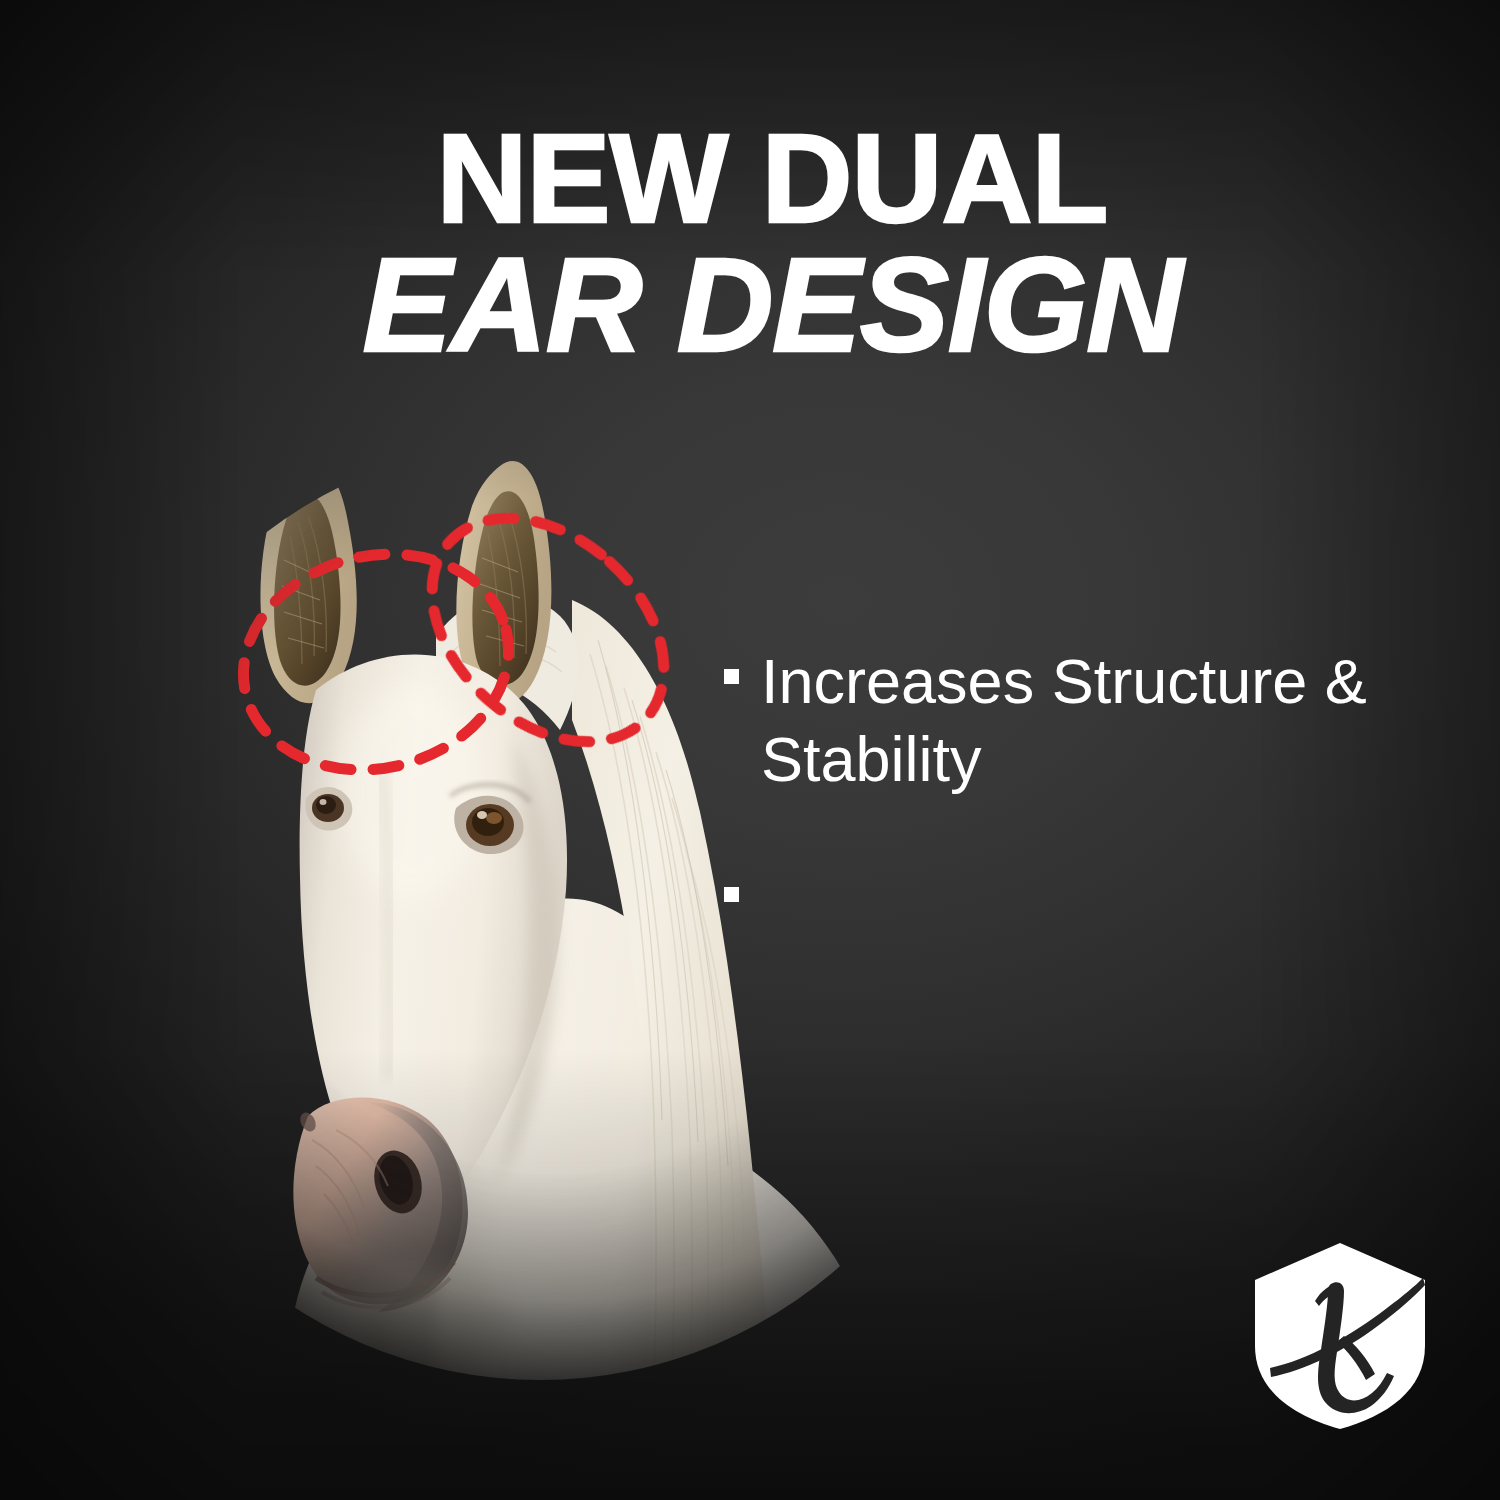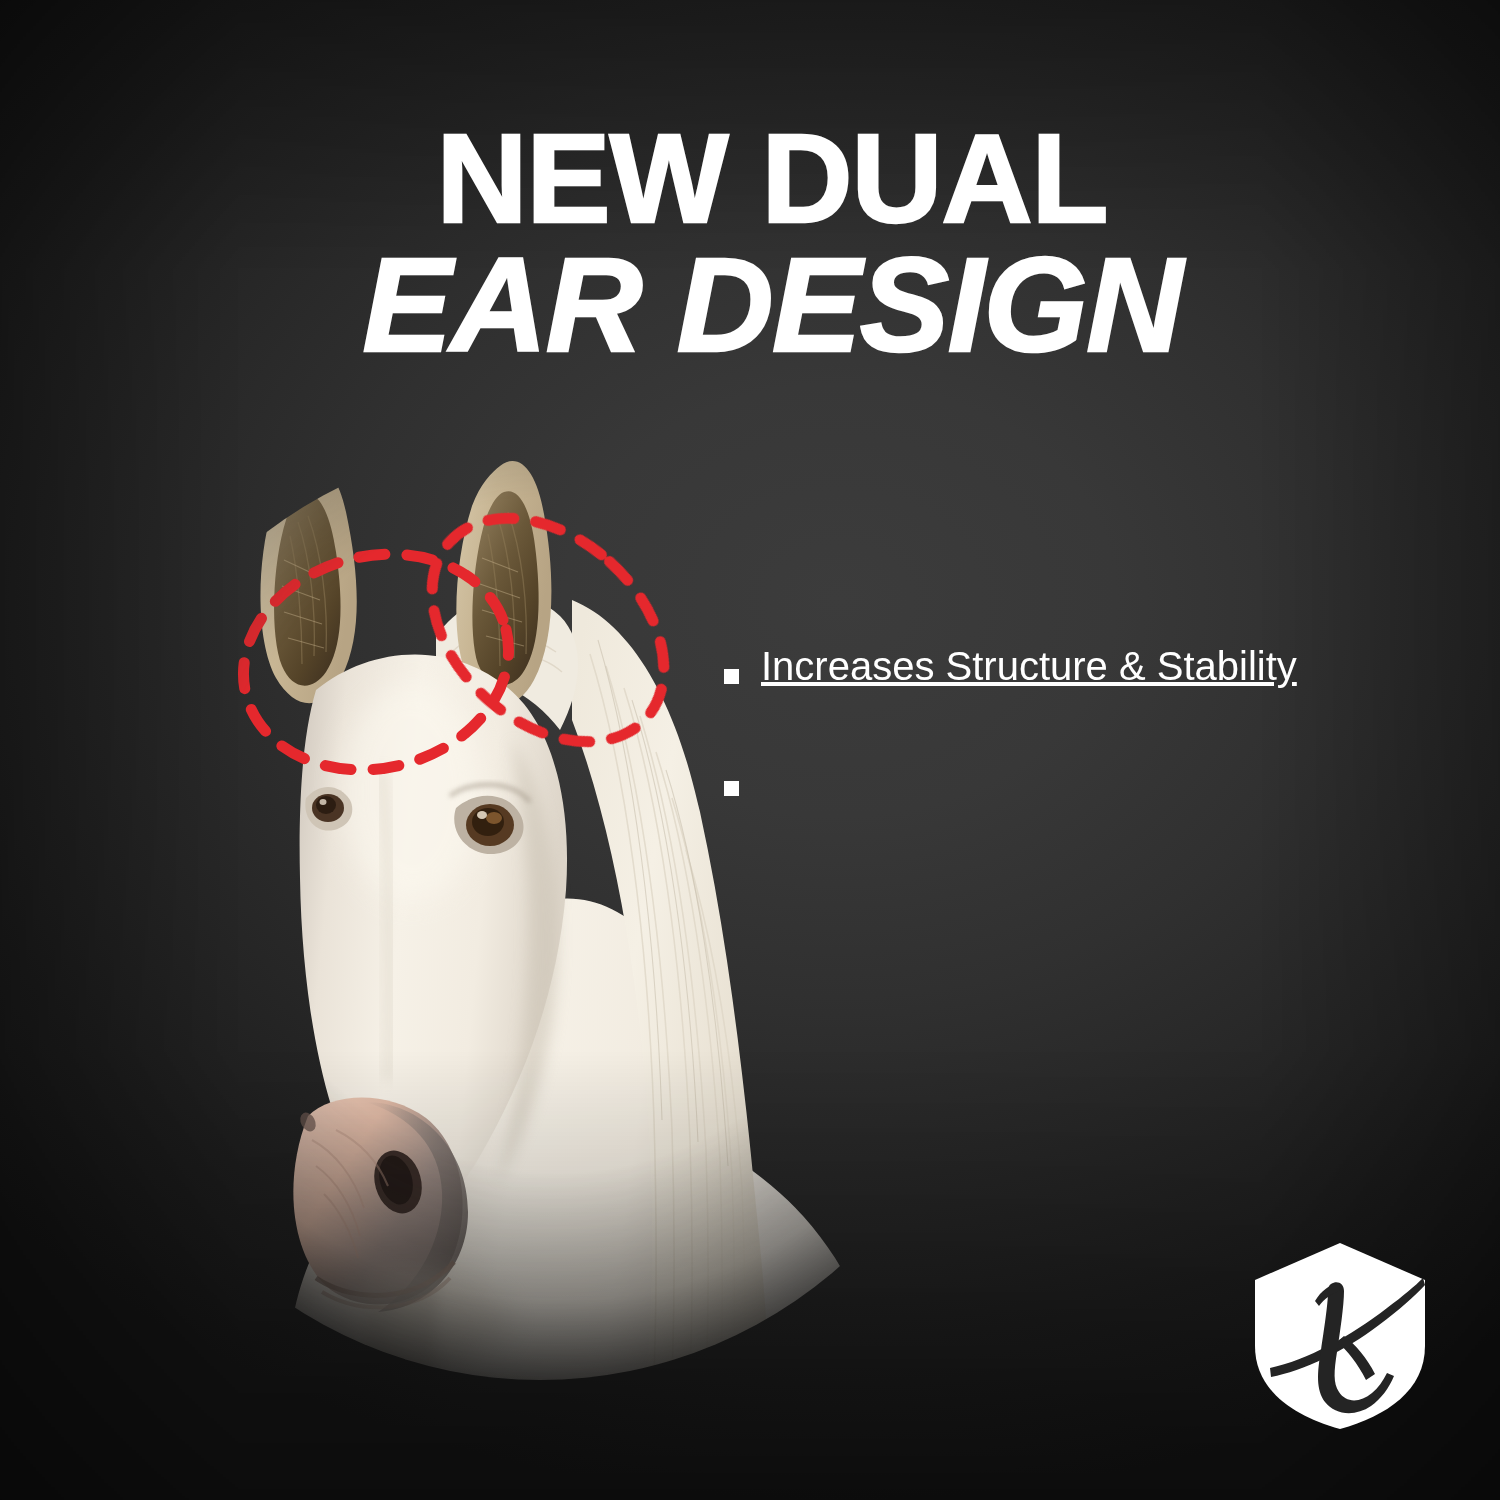--- a/index.html
+++ b/index.html
@@ -72,26 +72,25 @@
   }
   .bullet-mark {
     flex: 0 0 auto;
     width: 15px;
     height: 15px;
     background: #ffffff;
     margin-top: 27px;
     margin-right: 22px;
   }
   .bullet-text {
-    font-size: 40px;
+    font-size: 63px;
     line-height: 1.24;
     font-weight: 400;
     letter-spacing: 0px;
     max-width: 630px;
-    text-decoration: underline;
   }
 
   
   #horse {
     position: absolute;
     left: 120px;
     top: 440px;
     width: 840px;
     height: 1010px;
   }

